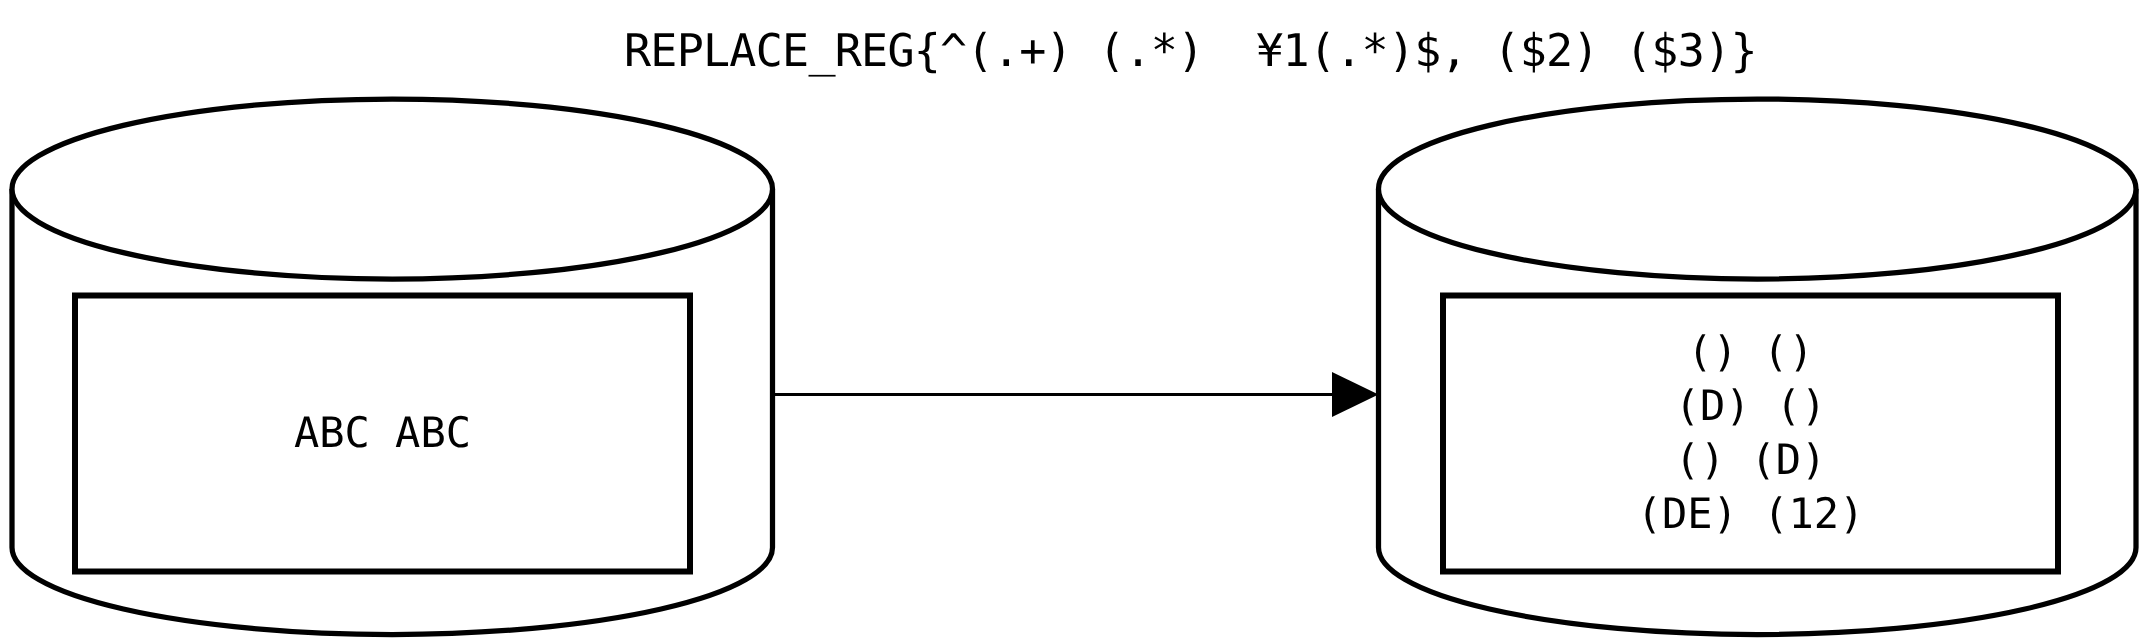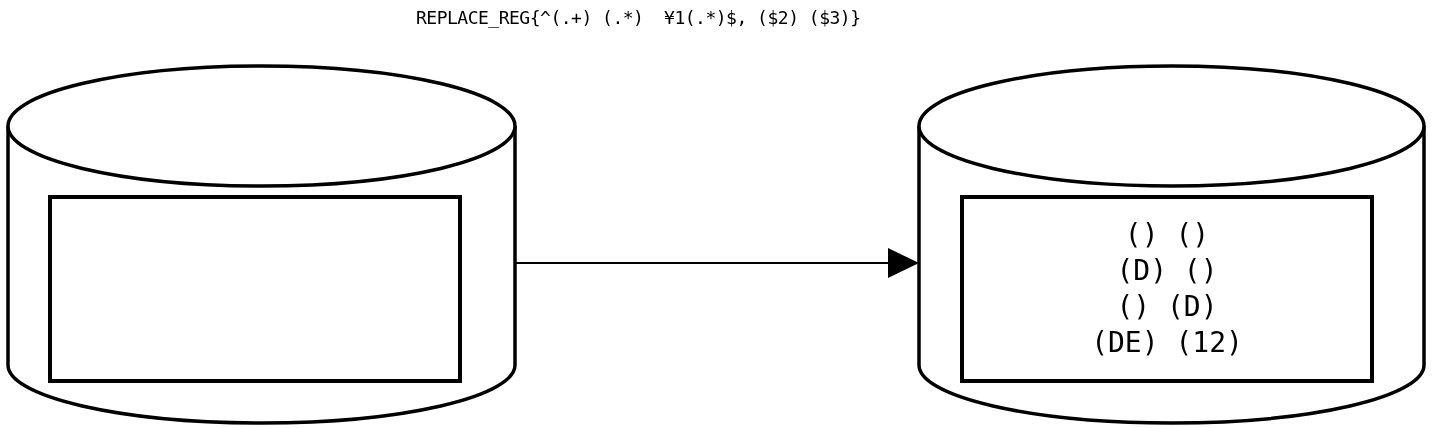--- a/index.html
+++ b/index.html
@@ -36,23 +36,23 @@
   .arrow-line {
     stroke: #000000;
     stroke-width: 2;
   }
   .arrow-head {
     fill: #000000;
     stroke: none;
   }
   .regex-title {
     position: absolute;
-    top: 2px;
+    top: 19px;
     left: 416px;
-    font-size: 18px;
+    font-size: 30px;
     letter-spacing: -0.5px;
     white-space: pre;
     line-height: 32px;
   }
   .record-lines {
     position: absolute;
     top: 197px;
     height: 184px;
     display: flex;
     flex-direction: column;
@@ -87,20 +87,21 @@
     <g>
       <path class="shape" d="M 919 126 L 919 365 A 252.5 58 0 0 0 1424 365 L 1424 126"></path>
       <ellipse class="shape" cx="1171.5" cy="126" rx="252.5" ry="60"></ellipse>
       <rect class="record-box" x="962" y="197" width="410" height="184"></rect>
     </g>
   </svg>
 
   <div class="regex-title">REPLACE_REG{^(.+) (.*)  ¥1(.*)$, ($2) ($3)}</div>
 
   <div class="record-lines source">
+    <div>ABC ABC</div>
   </div>
 
   <div class="record-lines result">
     <div>() ()</div>
     <div>(D) ()</div>
     <div>() (D)</div>
     <div>(DE) (12)</div>
   </div>
 
 </div>

